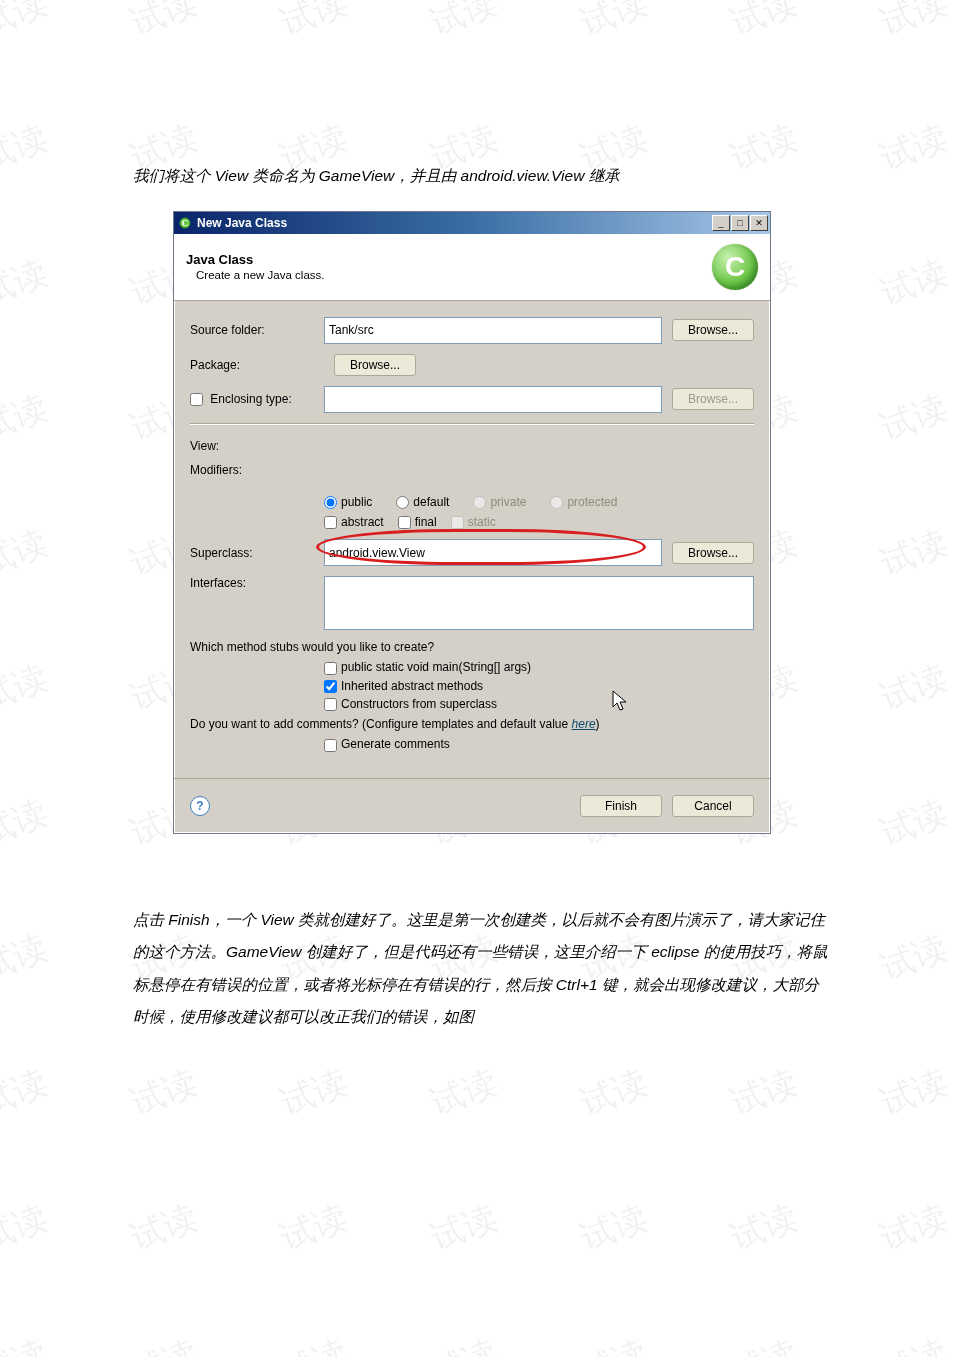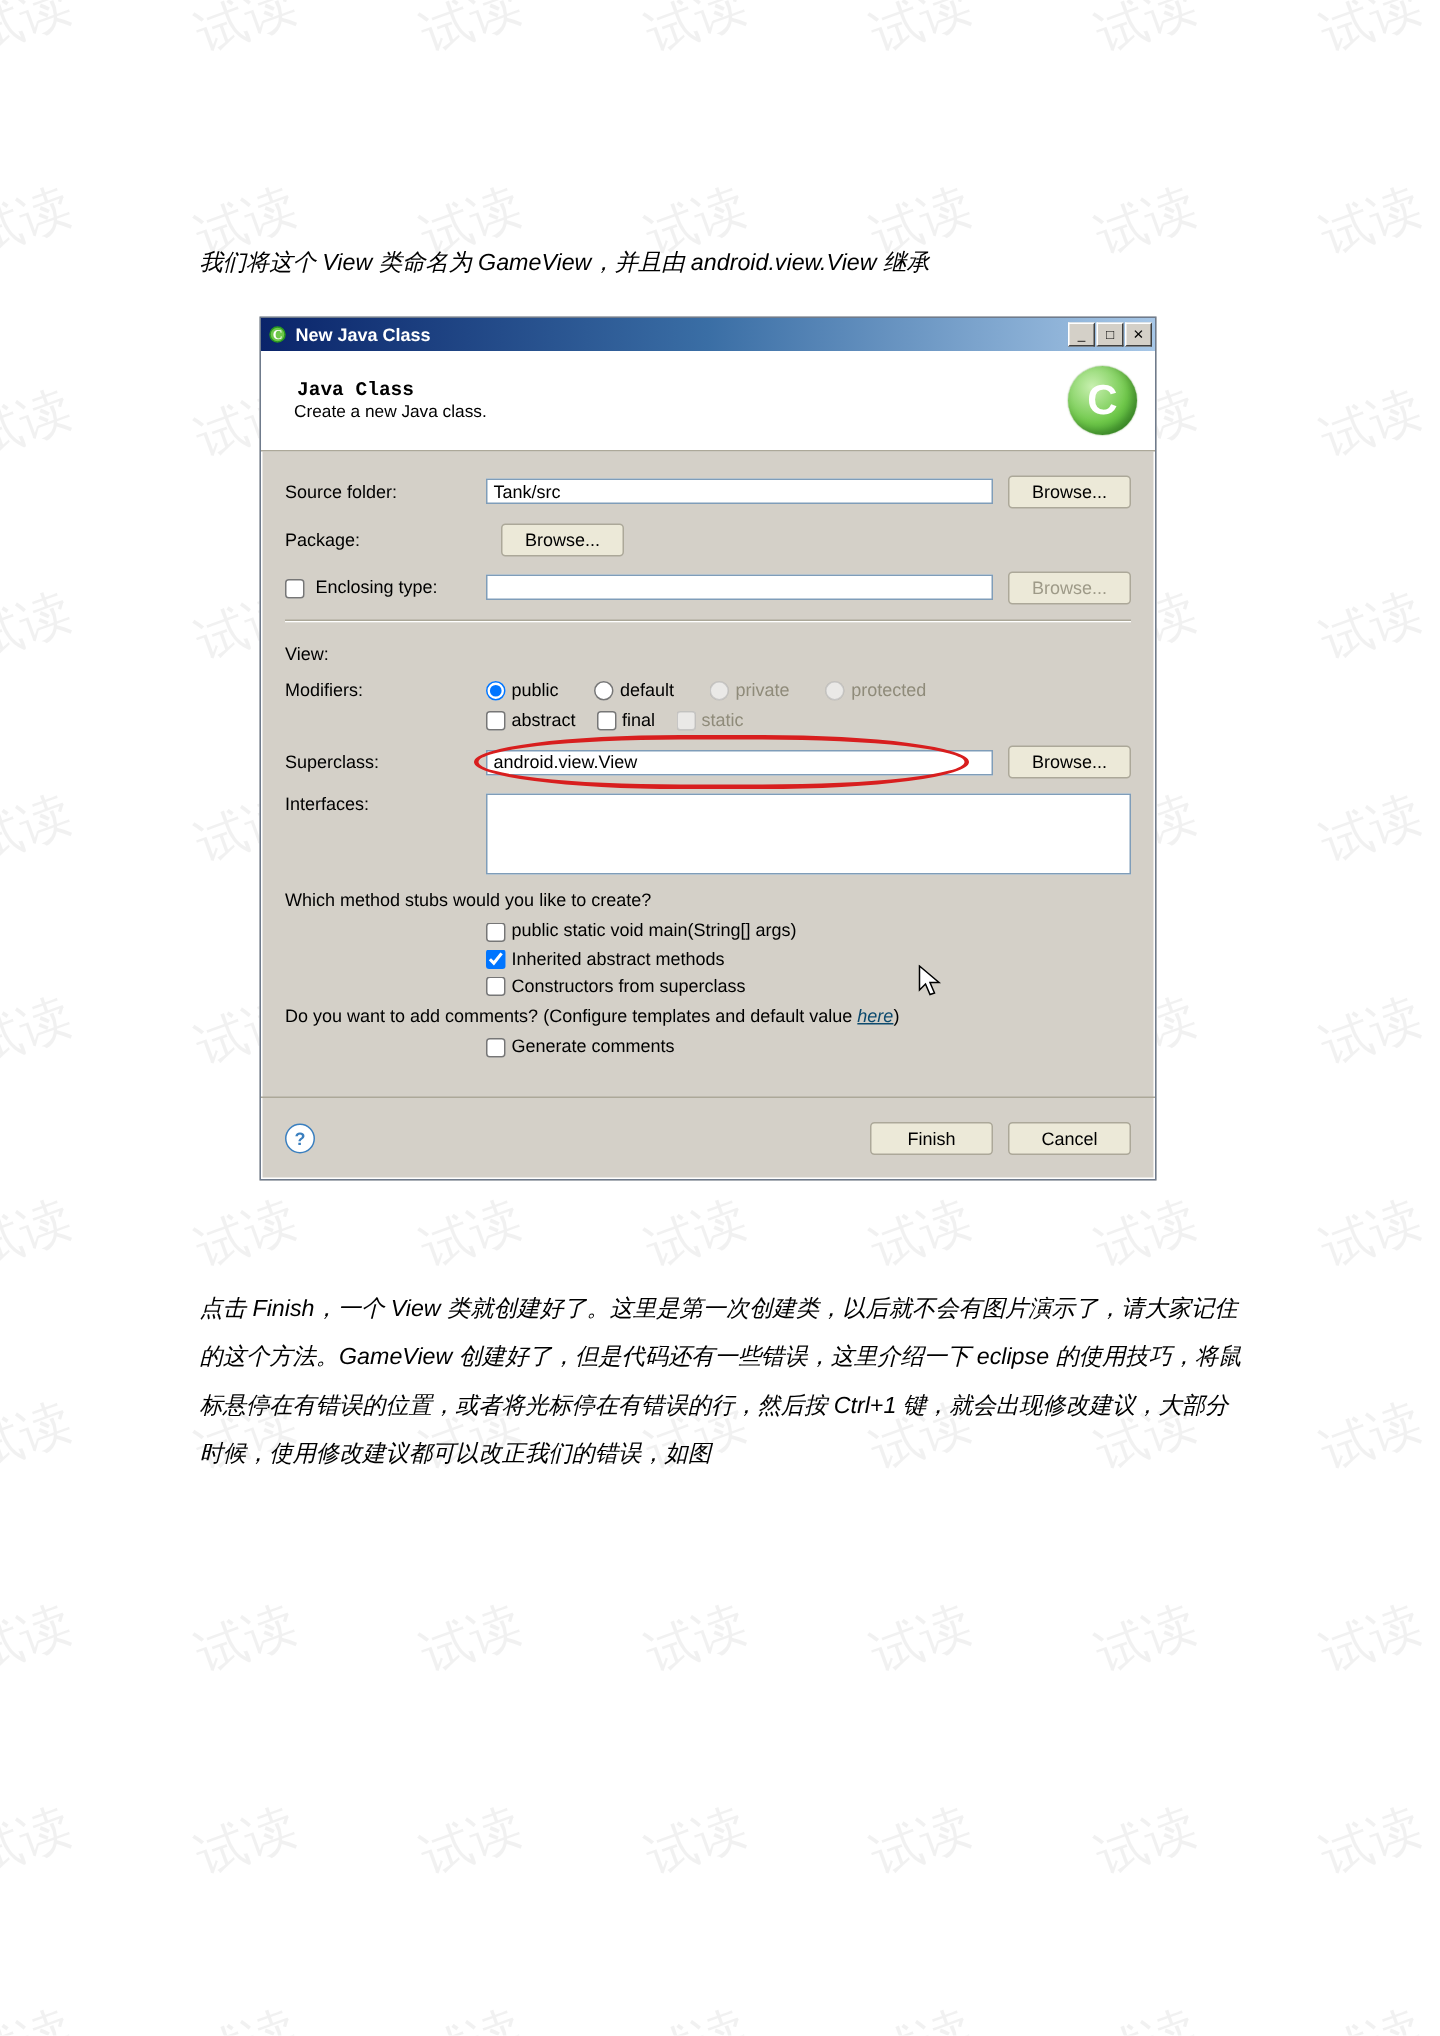--- a/index.html
+++ b/index.html
@@ -78,21 +78,21 @@
   .banner {
     background: #fff;
     padding: 10px 12px 10px 12px;
     border-bottom: 1px solid #aca899;
     display: flex;
     align-items: center;
     justify-content: space-between;
   }
   .banner-left { }
   .banner h2 {
-    margin: 0 0 2px 12px; font-size: 13px; font-weight: bold; font-family: Liberation Mono, monospace;
+    margin: 0 0 2px 0; font-size: 13px; font-weight: bold;
   }
   .banner p {
     margin: 0 0 0 10px; font-size: 11.5px; color: #000;
   }
   .banner-icon {
     width: 46px; height: 46px;
     border-radius: 50%;
     background: radial-gradient(circle at 35% 30%, #c8f0b0 0%, #6fc84a 55%, #2a9a1e 100%);
     display: flex; align-items: center; justify-content: center;
     color: #fff; font-size: 28px; font-weight: bold;
@@ -102,21 +102,21 @@
     padding: 16px 16px 6px 16px;
   }
   .row {
     display: flex; align-items: center; margin-bottom: 10px;
   }
   .lbl {
     width: 134px; font-size: 12px;
   }
   .txt {
     flex: 1;
-    height: 17px;
+    height: 27px;
     background: #fff;
     border: 1px solid #7f9db9;
     padding: 1px 4px;
     font-family: Tahoma, sans-serif;
     font-size: 12px;
     box-sizing: border-box;
   }
   .btn {
     width: 82px; height: 22px;
     margin-left: 10px;
@@ -129,21 +129,21 @@
   .btn.disabled { color: #9e9a88; }
   .chk { margin: 0 4px 0 0; vertical-align: middle; width:13px; height:13px; }
   .radio { margin: 0 4px 0 0; vertical-align: middle; width:13px; height:13px; }
   .disabled-text { color: #8f8b7a; }
   .sep {
     height: 1px; background: #aca899; margin: 6px 0 14px 0;
     border-bottom: 1px solid #fff;
   }
   .mod-row { display: flex; align-items: flex-start; margin-bottom: 10px; }
   .mod-col { flex: 1; }
-  .mod-rads { display: flex; gap: 24px; align-items: center; margin-bottom: 6px; }
+  .mod-rads { display: flex; gap: 24px; align-items: center; margin-bottom: 6px; margin-top: 32px; }
   .mod-chks { display: flex; gap: 14px; align-items: center; }
   .listbox {
     flex: 1; height: 54px; background: #fff;
     border: 1px solid #7f9db9; box-sizing: border-box;
   }
   .stub { font-size: 12px; margin: 4px 0 6px 0; }
   .stub-opts { margin-left: 134px; }
   .stub-opts label { display: block; margin-bottom: 4px; font-size: 12px; }
   .link { color: #0c4a6e; text-decoration: underline; cursor: pointer; font-style: italic; }
   .footer {

